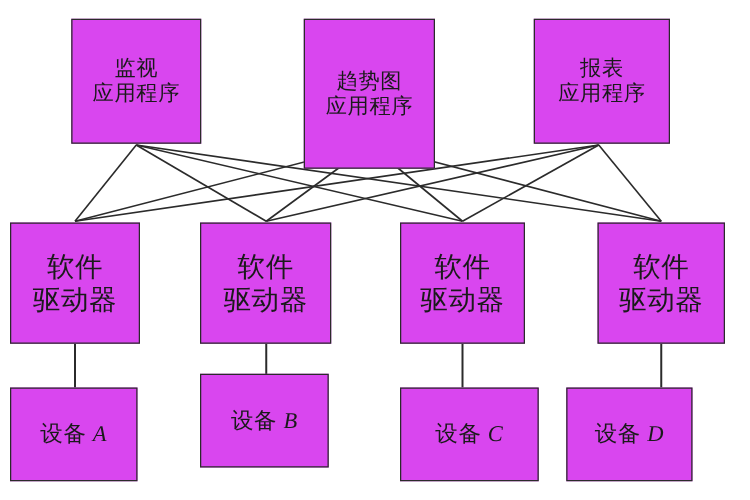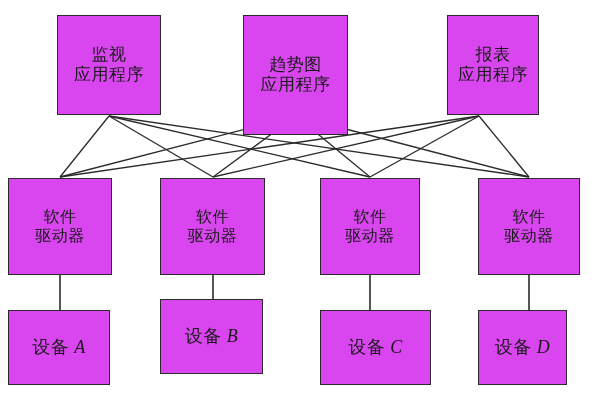--- a/index.html
+++ b/index.html
@@ -37,21 +37,21 @@
   }
   .node-label {
     display: block;
     white-space: pre-line;
     letter-spacing: 0.5px;
   }
   .app-box .node-label {
     font-size: 17px;
   }
   .driver-box .node-label {
-    font-size: 16px;
+    font-size: 22px;
   }
   .device-box .node-label {
     font-size: 18px;
     text-align: right;
   }
   .device-box .node-label .dev-id {
     font-style: italic;
     font-family: "Liberation Serif", "DejaVu Serif", serif;
   }
 </style>
@@ -85,21 +85,21 @@
 
   <div id="nodes-layer">
       <div class="node-box app-box" style="left: 57px; top: 15px; width: 104px; height: 100px; border-color: rgb(43, 43, 43); color: rgb(26, 26, 26);">
         <span class="node-label">监视
 应用程序</span>
       </div>
       <div class="node-box app-box" style="left: 243px; top: 15px; width: 105px; height: 120px; border-color: rgb(43, 43, 43); color: rgb(26, 26, 26);">
         <span class="node-label">趋势图
 应用程序</span>
       </div>
-      <div class="node-box app-box" style="left: 447px; top: 15px; width: 92px; height: 100px; border-color: rgb(43, 43, 43); color: rgb(26, 26, 26);">
+      <div class="node-box app-box" style="left: 427px; top: 15px; width: 109px; height: 100px; border-color: rgb(43, 43, 43); color: rgb(26, 26, 26);">
         <span class="node-label">报表
 应用程序</span>
       </div>
       <div class="node-box driver-box" style="left: 8px; top: 178px; width: 104px; height: 97px; border-color: rgb(43, 43, 43); color: rgb(26, 26, 26);">
         <span class="node-label">软件
 驱动器</span>
       </div>
       <div class="node-box driver-box" style="left: 160px; top: 178px; width: 105px; height: 97px; border-color: rgb(43, 43, 43); color: rgb(26, 26, 26);">
         <span class="node-label">软件
 驱动器</span>
@@ -114,18 +114,18 @@
       </div>
       <div class="node-box device-box" style="left: 8px; top: 310px; width: 102px; height: 75px; border-color: rgb(43, 43, 43); color: rgb(26, 26, 26);">
         <span class="node-label">设备 <span class="dev-id">A</span></span>
       </div>
       <div class="node-box device-box" style="left: 160px; top: 299px; width: 103px; height: 75px; border-color: rgb(43, 43, 43); color: rgb(26, 26, 26);">
         <span class="node-label">设备 <span class="dev-id">B</span></span>
       </div>
       <div class="node-box device-box" style="left: 320px; top: 310px; width: 111px; height: 75px; border-color: rgb(43, 43, 43); color: rgb(26, 26, 26);">
         <span class="node-label">设备 <span class="dev-id">C</span></span>
       </div>
-      <div class="node-box device-box" style="left: 478px; top: 310px; width: 89px; height: 75px; border-color: rgb(43, 43, 43); color: rgb(26, 26, 26);">
+      <div class="node-box device-box" style="left: 453px; top: 310px; width: 101px; height: 75px; border-color: rgb(43, 43, 43); color: rgb(26, 26, 26);">
         <span class="node-label">设备 <span class="dev-id">D</span></span>
       </div>
     </div>
 
 </div>
 
 </body></html>

